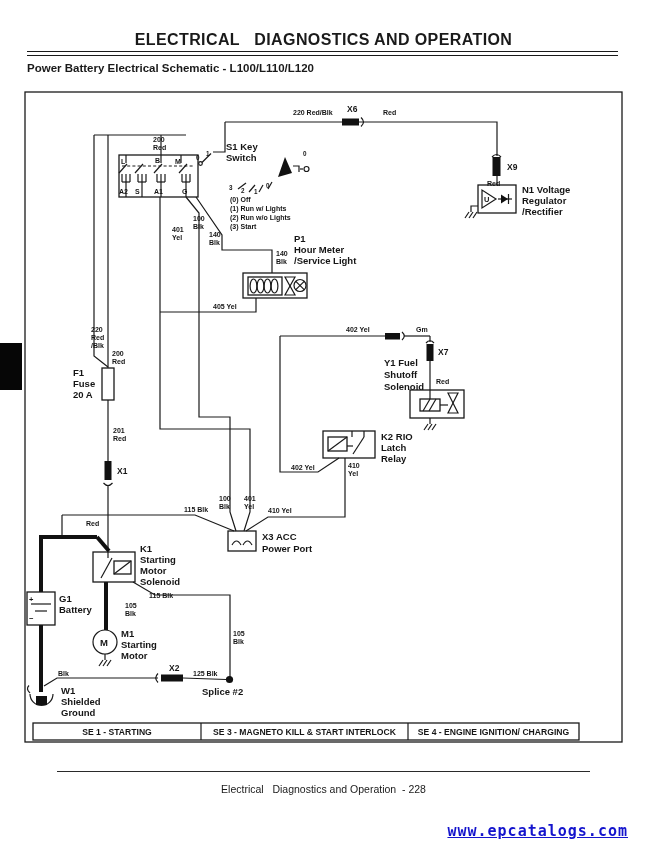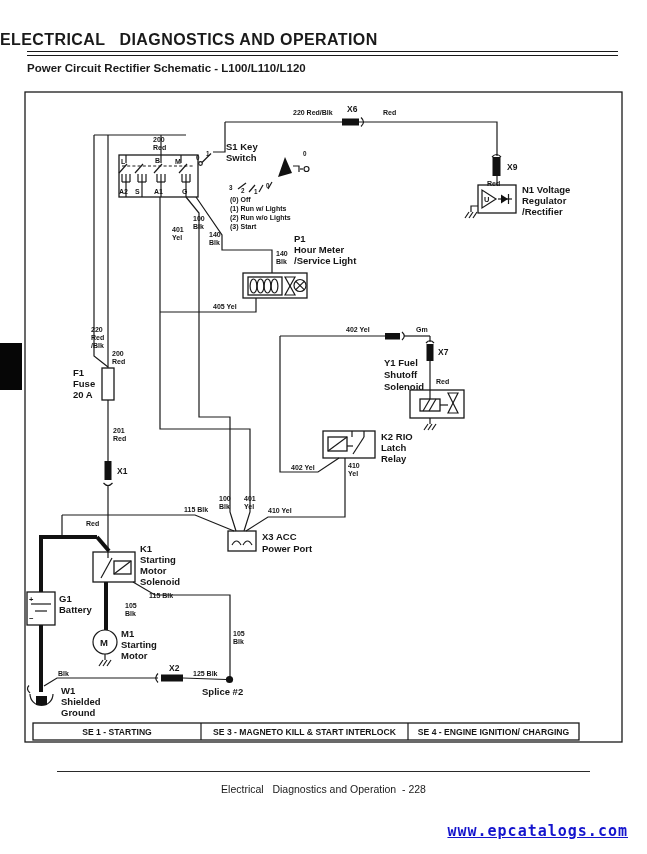--- a/index.html
+++ b/index.html
@@ -1,19 +1,19 @@
 <!DOCTYPE html>
 <html><head>
 <meta charset="utf-8">
 <style>
   html,body{margin:0;padding:0;}
   body{width:647px;height:854px;position:relative;background:#fff;
        font-family:"Liberation Sans",sans-serif;color:#1a1a1a;overflow:hidden;}
   .abs{position:absolute;}
-  #title{top:31px;left:0;width:647px;text-align:left;font-weight:bold;
+  #title{top:31px;left:0;width:647px;text-align:center;font-weight:bold;
          font-size:16px;letter-spacing:.4px;white-space:pre;}
   #rule{top:51px;left:27px;width:591px;height:3px;
         border-top:1.6px solid #1a1a1a;border-bottom:1.4px solid #1a1a1a;}
   #subtitle{top:62px;left:27px;font-weight:bold;font-size:11.5px;white-space:pre;}
   #tab{left:0;top:343px;width:22px;height:47px;background:#060606;}
   #schsvg{left:0;top:0;}
   #footline{top:771px;left:57px;width:533px;border-top:1.3px solid #2a2a2a;height:0;}
   #foottext{top:783px;left:0;width:647px;text-align:center;font-size:10.5px;white-space:pre;}
   #watermark{top:822px;right:19px;font-family:"DejaVu Sans Mono",monospace;
              font-weight:bold;font-size:15px;letter-spacing:1px;}
@@ -29,21 +29,21 @@
   svg text.c{font-size:8.5px;}
   svg text.sm{font-size:6.3px;}
   svg text.bar{font-size:8.6px;text-anchor:middle;}
   svg text.u{font-size:7.5px;}
 </style>
 </head>
 <body>
 
 <div class="abs" id="title">ELECTRICAL   DIAGNOSTICS AND OPERATION</div>
 <div class="abs" id="rule"></div>
-<div class="abs" id="subtitle">Power Circuit Rectifier Schematic - L100/L110/L120</div>
+<div class="abs" id="subtitle">Power Battery Electrical Schematic - L100/L110/L120</div>
 <div class="abs" id="tab"></div>
 
 <svg id="schsvg" class="abs" width="647" height="854" viewBox="0 0 647 854">
 
   <rect class="bx" x="25" y="92" width="597" height="650" stroke-width="1.6"></rect>
 
   <g>
     <polyline class="w" points="225,122 497,122 497,156"></polyline>
     <rect class="fl" x="342" y="118.5" width="17" height="7"></rect>
     <path class="w" d="M361,117.5 Q366,122 361,126.5"></path>

